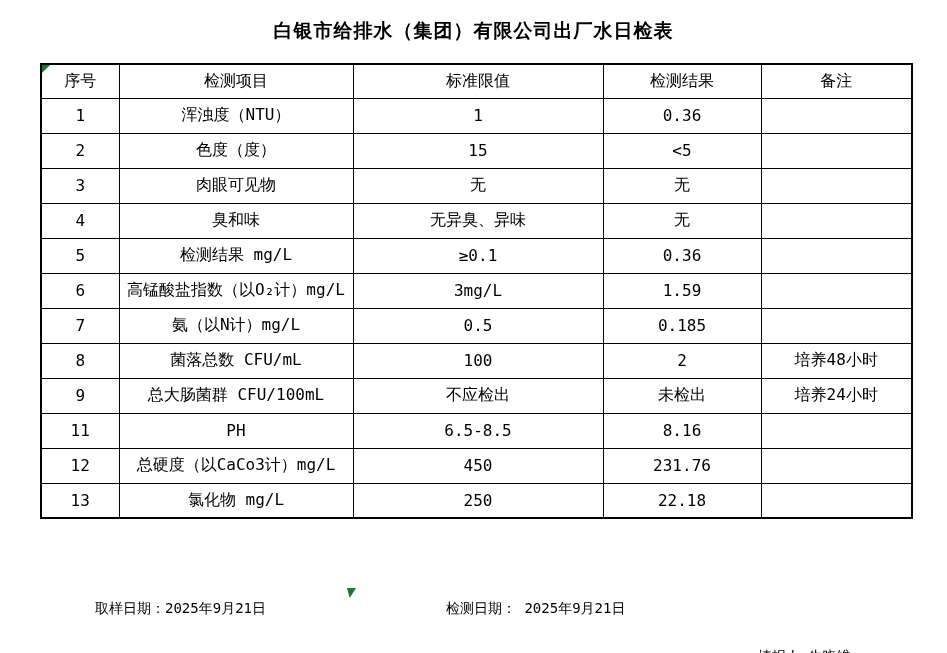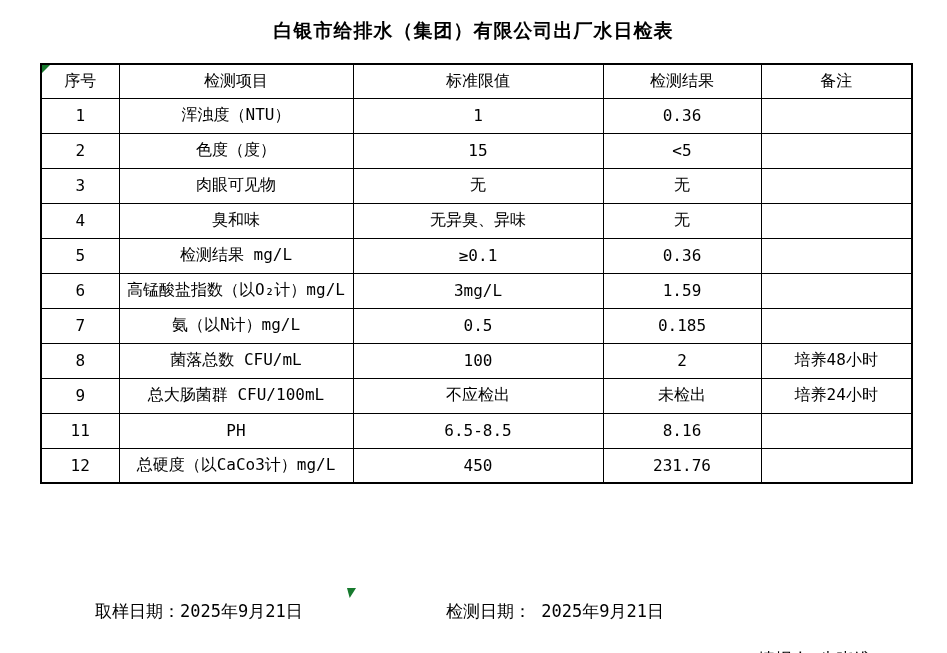--- a/index.html
+++ b/index.html
@@ -54,21 +54,21 @@
     top: 588px;
     width: 9px; height: 10px;
     clip-path: polygon(0 0, 100% 0, 30% 100%);
   }
   .footer {
     position: absolute;
     top: 600px;
     left: 0;
     width: 931px;
     height: 25px;
-    font-size: 17px;
+    font-size: 14px;
   }
   .footer .f-item { position: absolute; white-space: nowrap; }
   .f-sampling { left: 95px; }
   .f-testing  { left: 437px; margin-left: 9px; }
   .f-reporter { left: 758px; margin-top: 48px; }
 </style>
 </head>
 <body>
 
 <div class="page-title">白银市给排水（集团）有限公司出厂水日检表</div>
@@ -164,20 +164,27 @@
         <td>8.16</td>
         <td></td>
       </tr>
       <tr>
         <td>12</td>
         <td>总硬度（以CaCo3计）mg/L</td>
         <td>450</td>
         <td>231.76</td>
         <td></td>
       </tr>
+      <tr>
+        <td>13</td>
+        <td>氯化物 mg/L</td>
+        <td>250</td>
+        <td>22.18</td>
+        <td></td>
+      </tr>
     </tbody>
 </table>
 
 <div class="bottom-marker" style="background: rgb(23, 122, 46);"></div>
 
 <div class="footer">
   <span class="f-item f-sampling">
     <span>取样日期：</span><span>2025年9月21日</span>
   </span>
   <span class="f-item f-testing">

